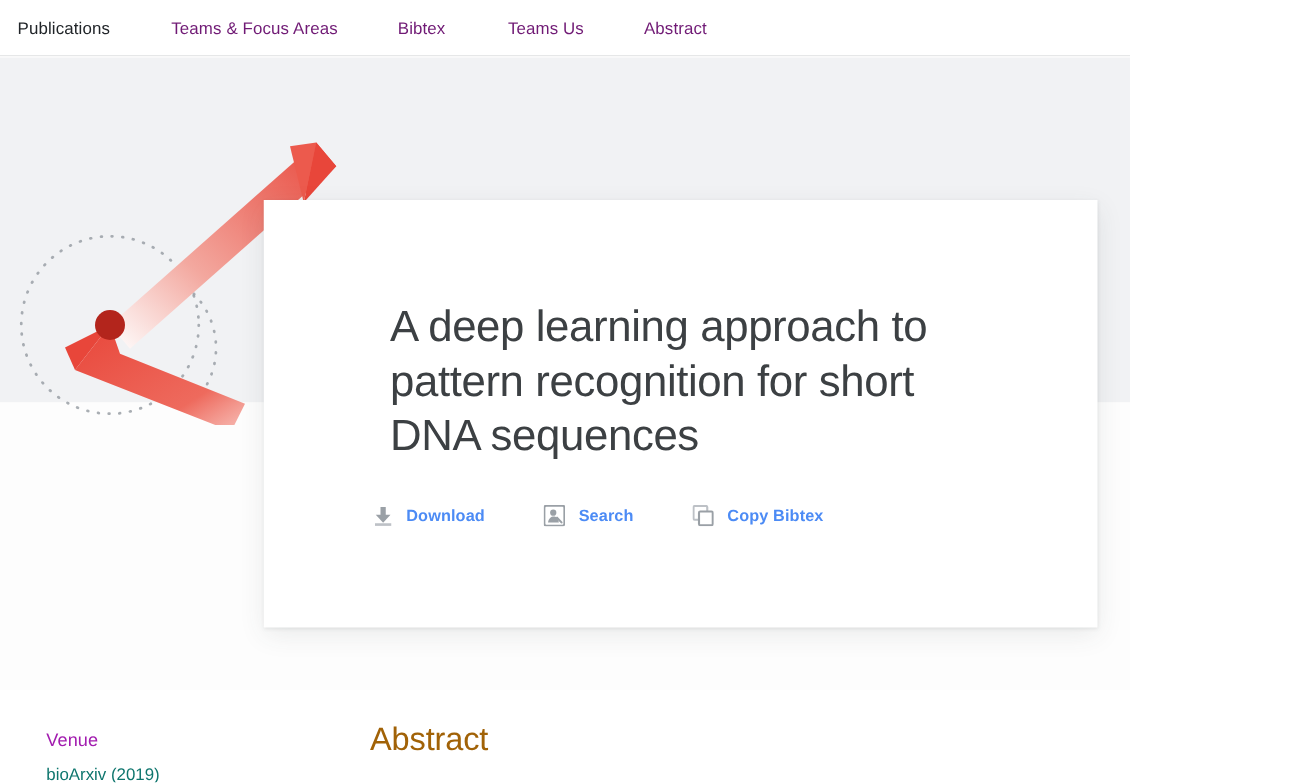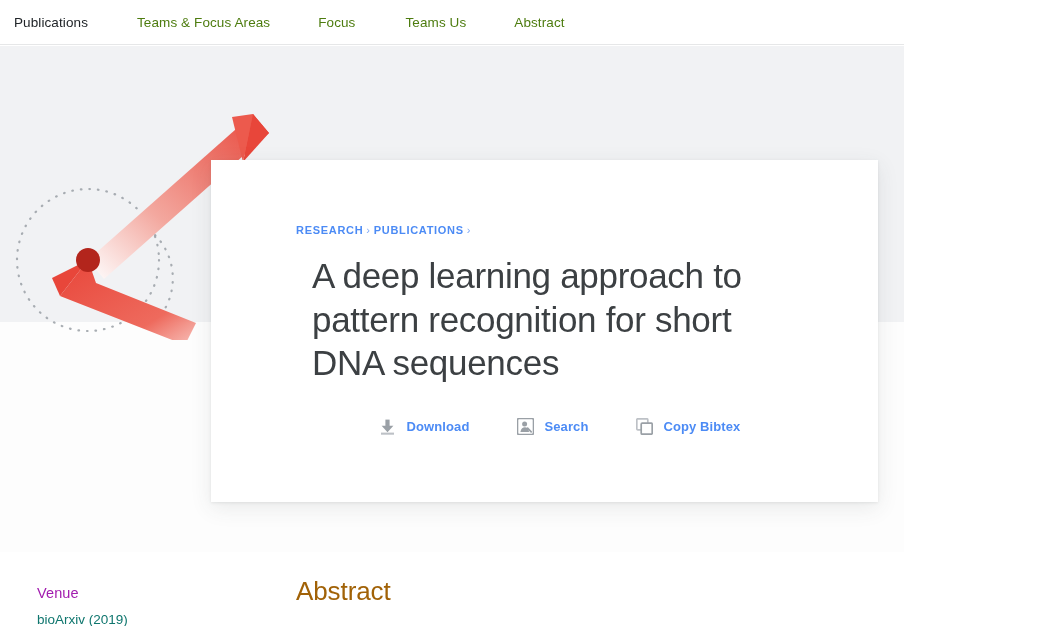--- a/index.html
+++ b/index.html
@@ -29,21 +29,21 @@
     width: 1040px;
     height: 45px;
     background: #ffffff;
     border-bottom: 1px solid #e6e7e8;
     box-sizing: border-box;
     display: flex;
     align-items: center;
   }
   .nav-item {
     font-size: 13.5px;
-    color: #4d7c0f;
+    color: #701a75;
     letter-spacing: 0.1px;
     white-space: nowrap;
     cursor: pointer;
     line-height: 45px;
   }
   .nav-item.active {
     color: #212529;
   }
   .nav-item:nth-child(1) { margin-left: 14px; }
   .nav-item:nth-child(2) { margin-left: 49px; }
@@ -115,21 +115,20 @@
     color: #3c4043;
     font-weight: 400;
     letter-spacing: -0.3px;
     margin: 16px;
     max-width: 460px;
   }
   .actions {
     display: flex;
     align-items: center;
     margin-top: 32px;
-    justify-content: center;
   }
   .action {
     display: flex;
     align-items: center;
     cursor: pointer;
     margin-right: 46px;
   }
   .action:last-child { margin-right: 16px; }
   .action-icon {
     width: 20px;
@@ -185,21 +184,21 @@
   }
 </style>
 </head>
 <body>
 
 <div class="page">
 
   <div class="navbar">
     <div class="nav-item active">Publications</div>
     <div class="nav-item">Teams &amp; Focus Areas</div>
-    <div class="nav-item">Focus</div>
+    <div class="nav-item">Bibtex</div>
     <div class="nav-item">Teams Us</div>
     <div class="nav-item">Abstract</div>
   </div>
 
   <div class="hero-band"></div>
   <div class="hero-lower"></div>
 
   <div class="decor">
     <svg width="300" height="240" viewBox="0 0 300 240" xmlns="http://www.w3.org/2000/svg">
       <defs>
@@ -227,23 +226,20 @@
       <path d="M 88 160 L 96 183 L 196 223 L 185 245 L 60 196 Z" fill="url(#gradDown)"></path>
       <path d="M 88 160 L 60 196 L 52 178 Z" fill="#e8463a"></path>
 
       <circle cx="88" cy="160" r="12" fill="#b3251c"></circle>
     </svg>
   </div>
 
   <div class="card">
     <div class="card-inner">
 
-      <div class="breadcrumb">
-        <span class="crumb">RESEARCH</span><span class="sep">›</span><span class="crumb">PUBLICATIONS</span><span class="sep">›</span>
-      </div>
 
       <h1 class="pub-title">A deep learning approach to pattern recognition for short DNA sequences</h1>
 
       <div class="actions">
 
         <div class="action">
           <span class="action-icon">
             <svg width="15" height="16" viewBox="0 0 15 16" xmlns="http://www.w3.org/2000/svg">
               <rect x="5.4" y="0.6" width="4.2" height="7" fill="#9aa0a6"></rect>
               <path d="M 1.6 6.8 L 13.4 6.8 L 7.5 13.2 Z" fill="#9aa0a6"></path>

